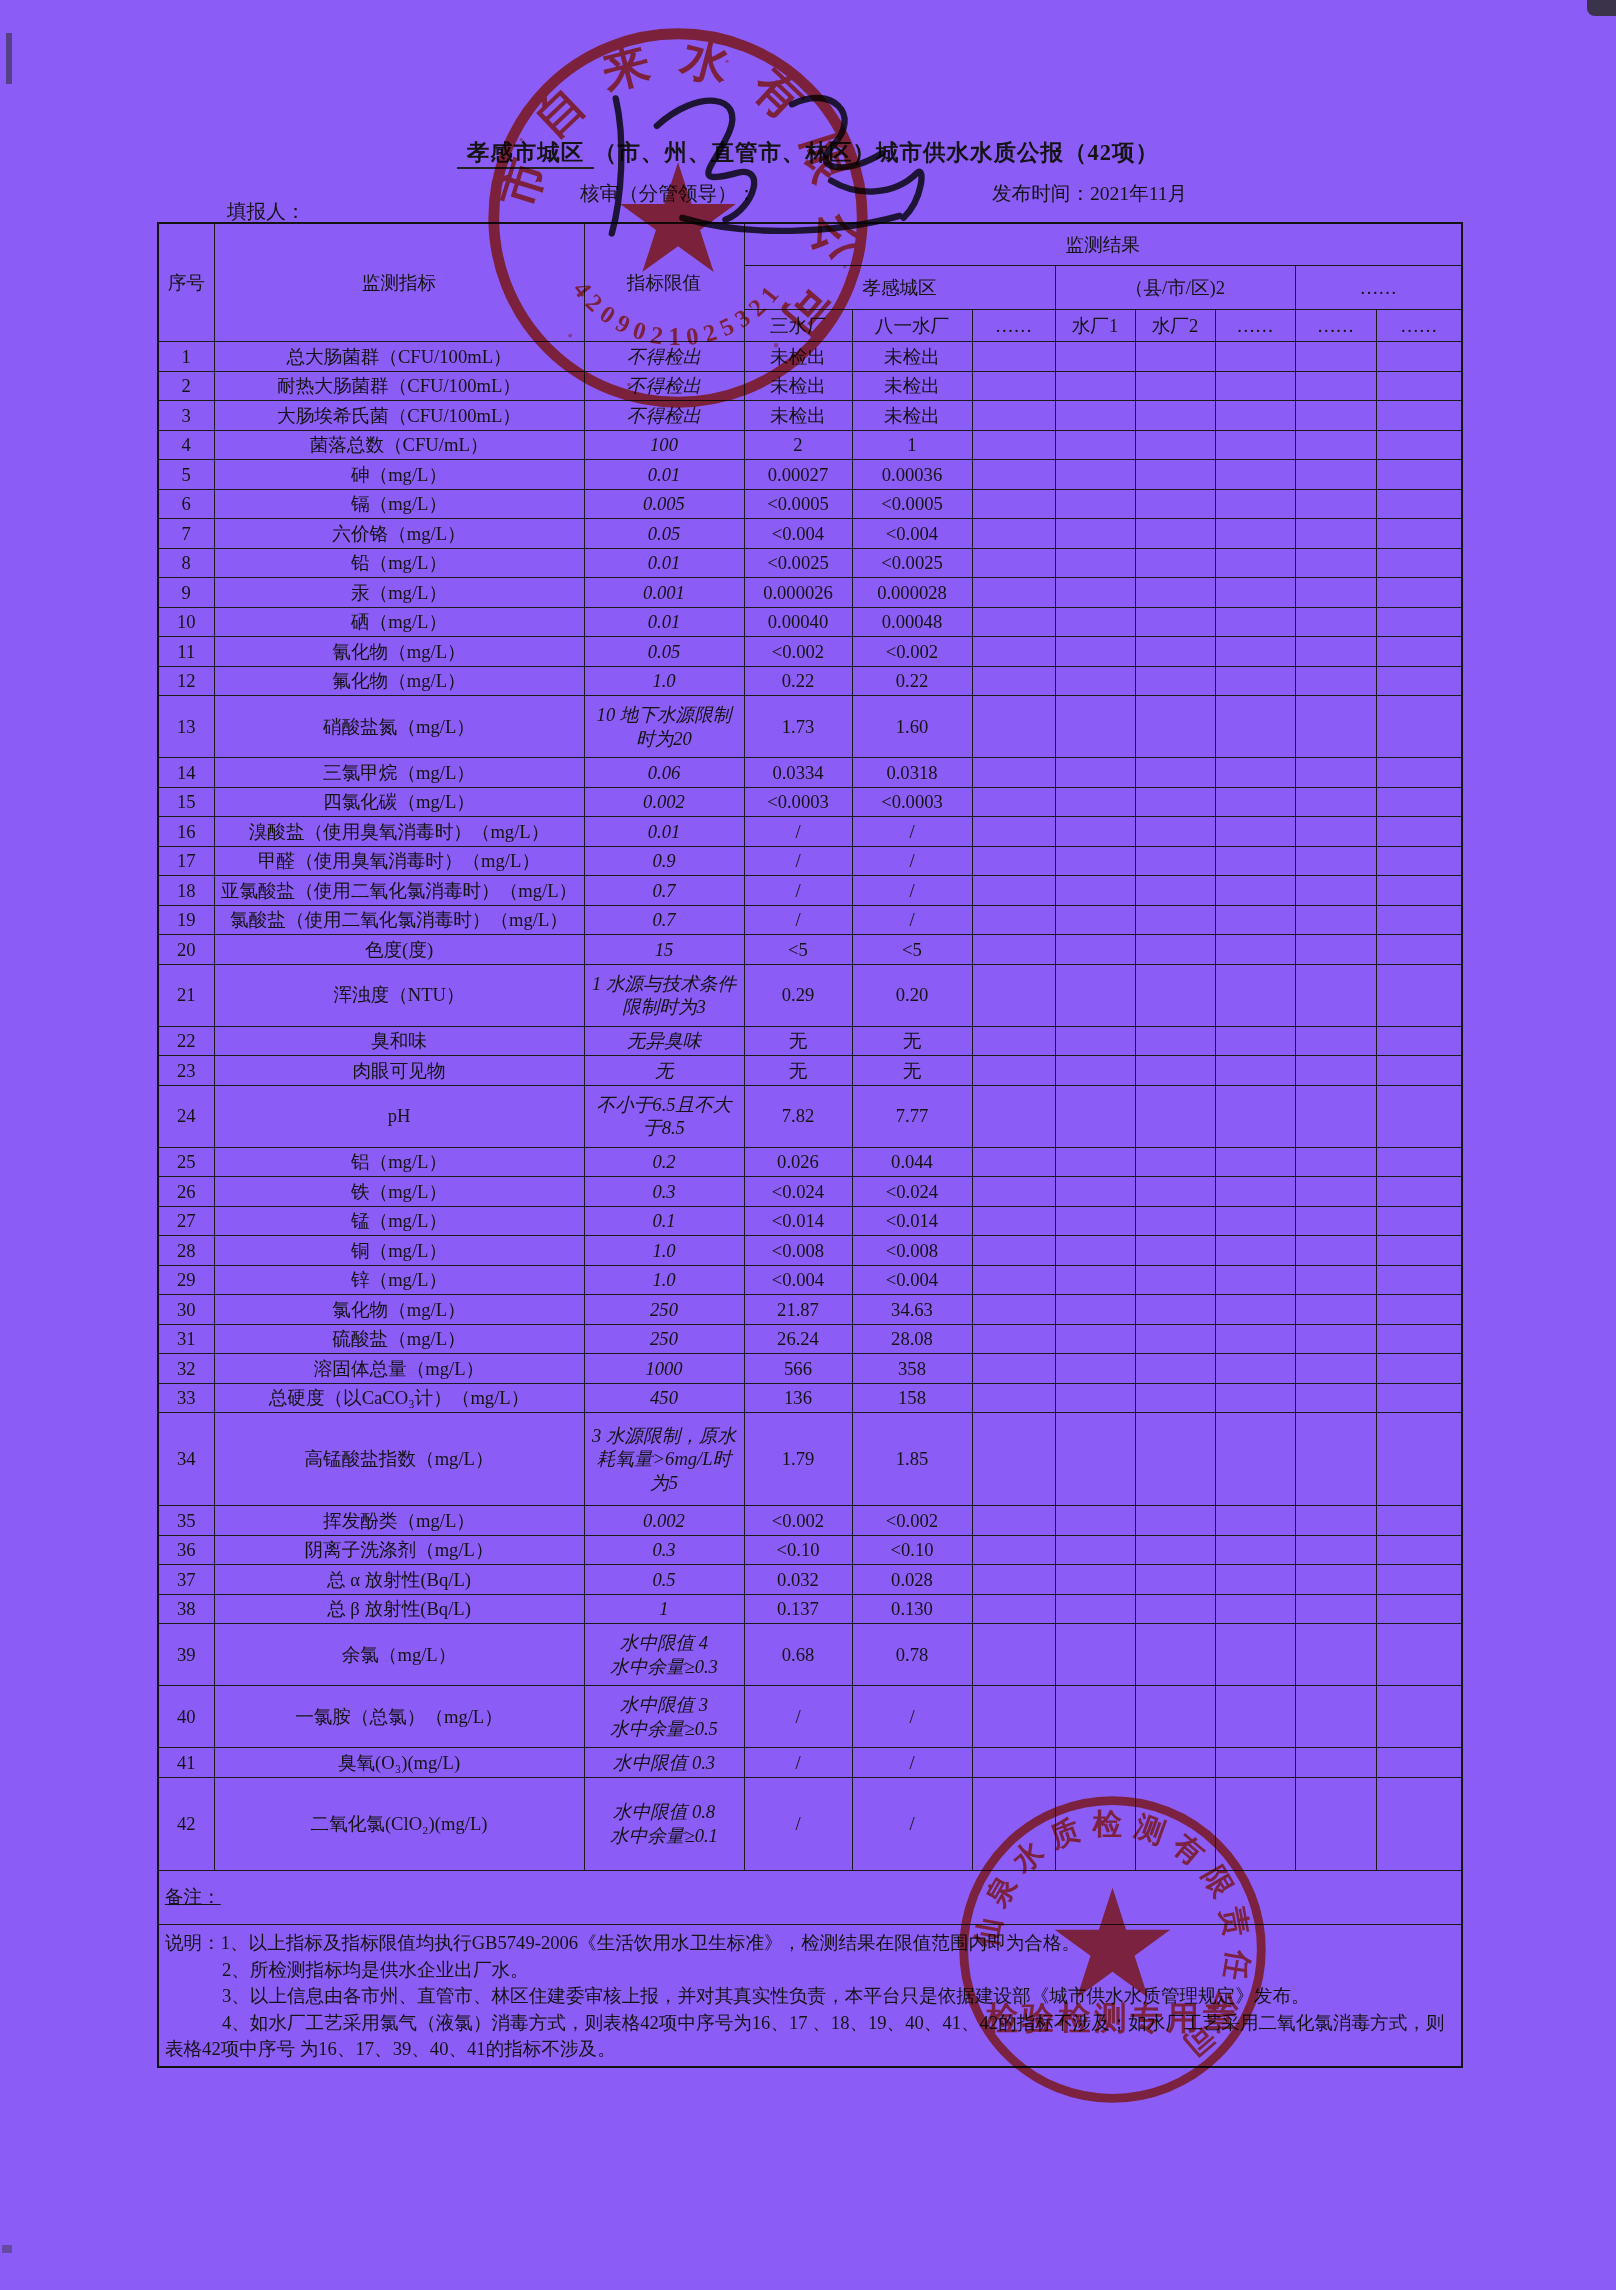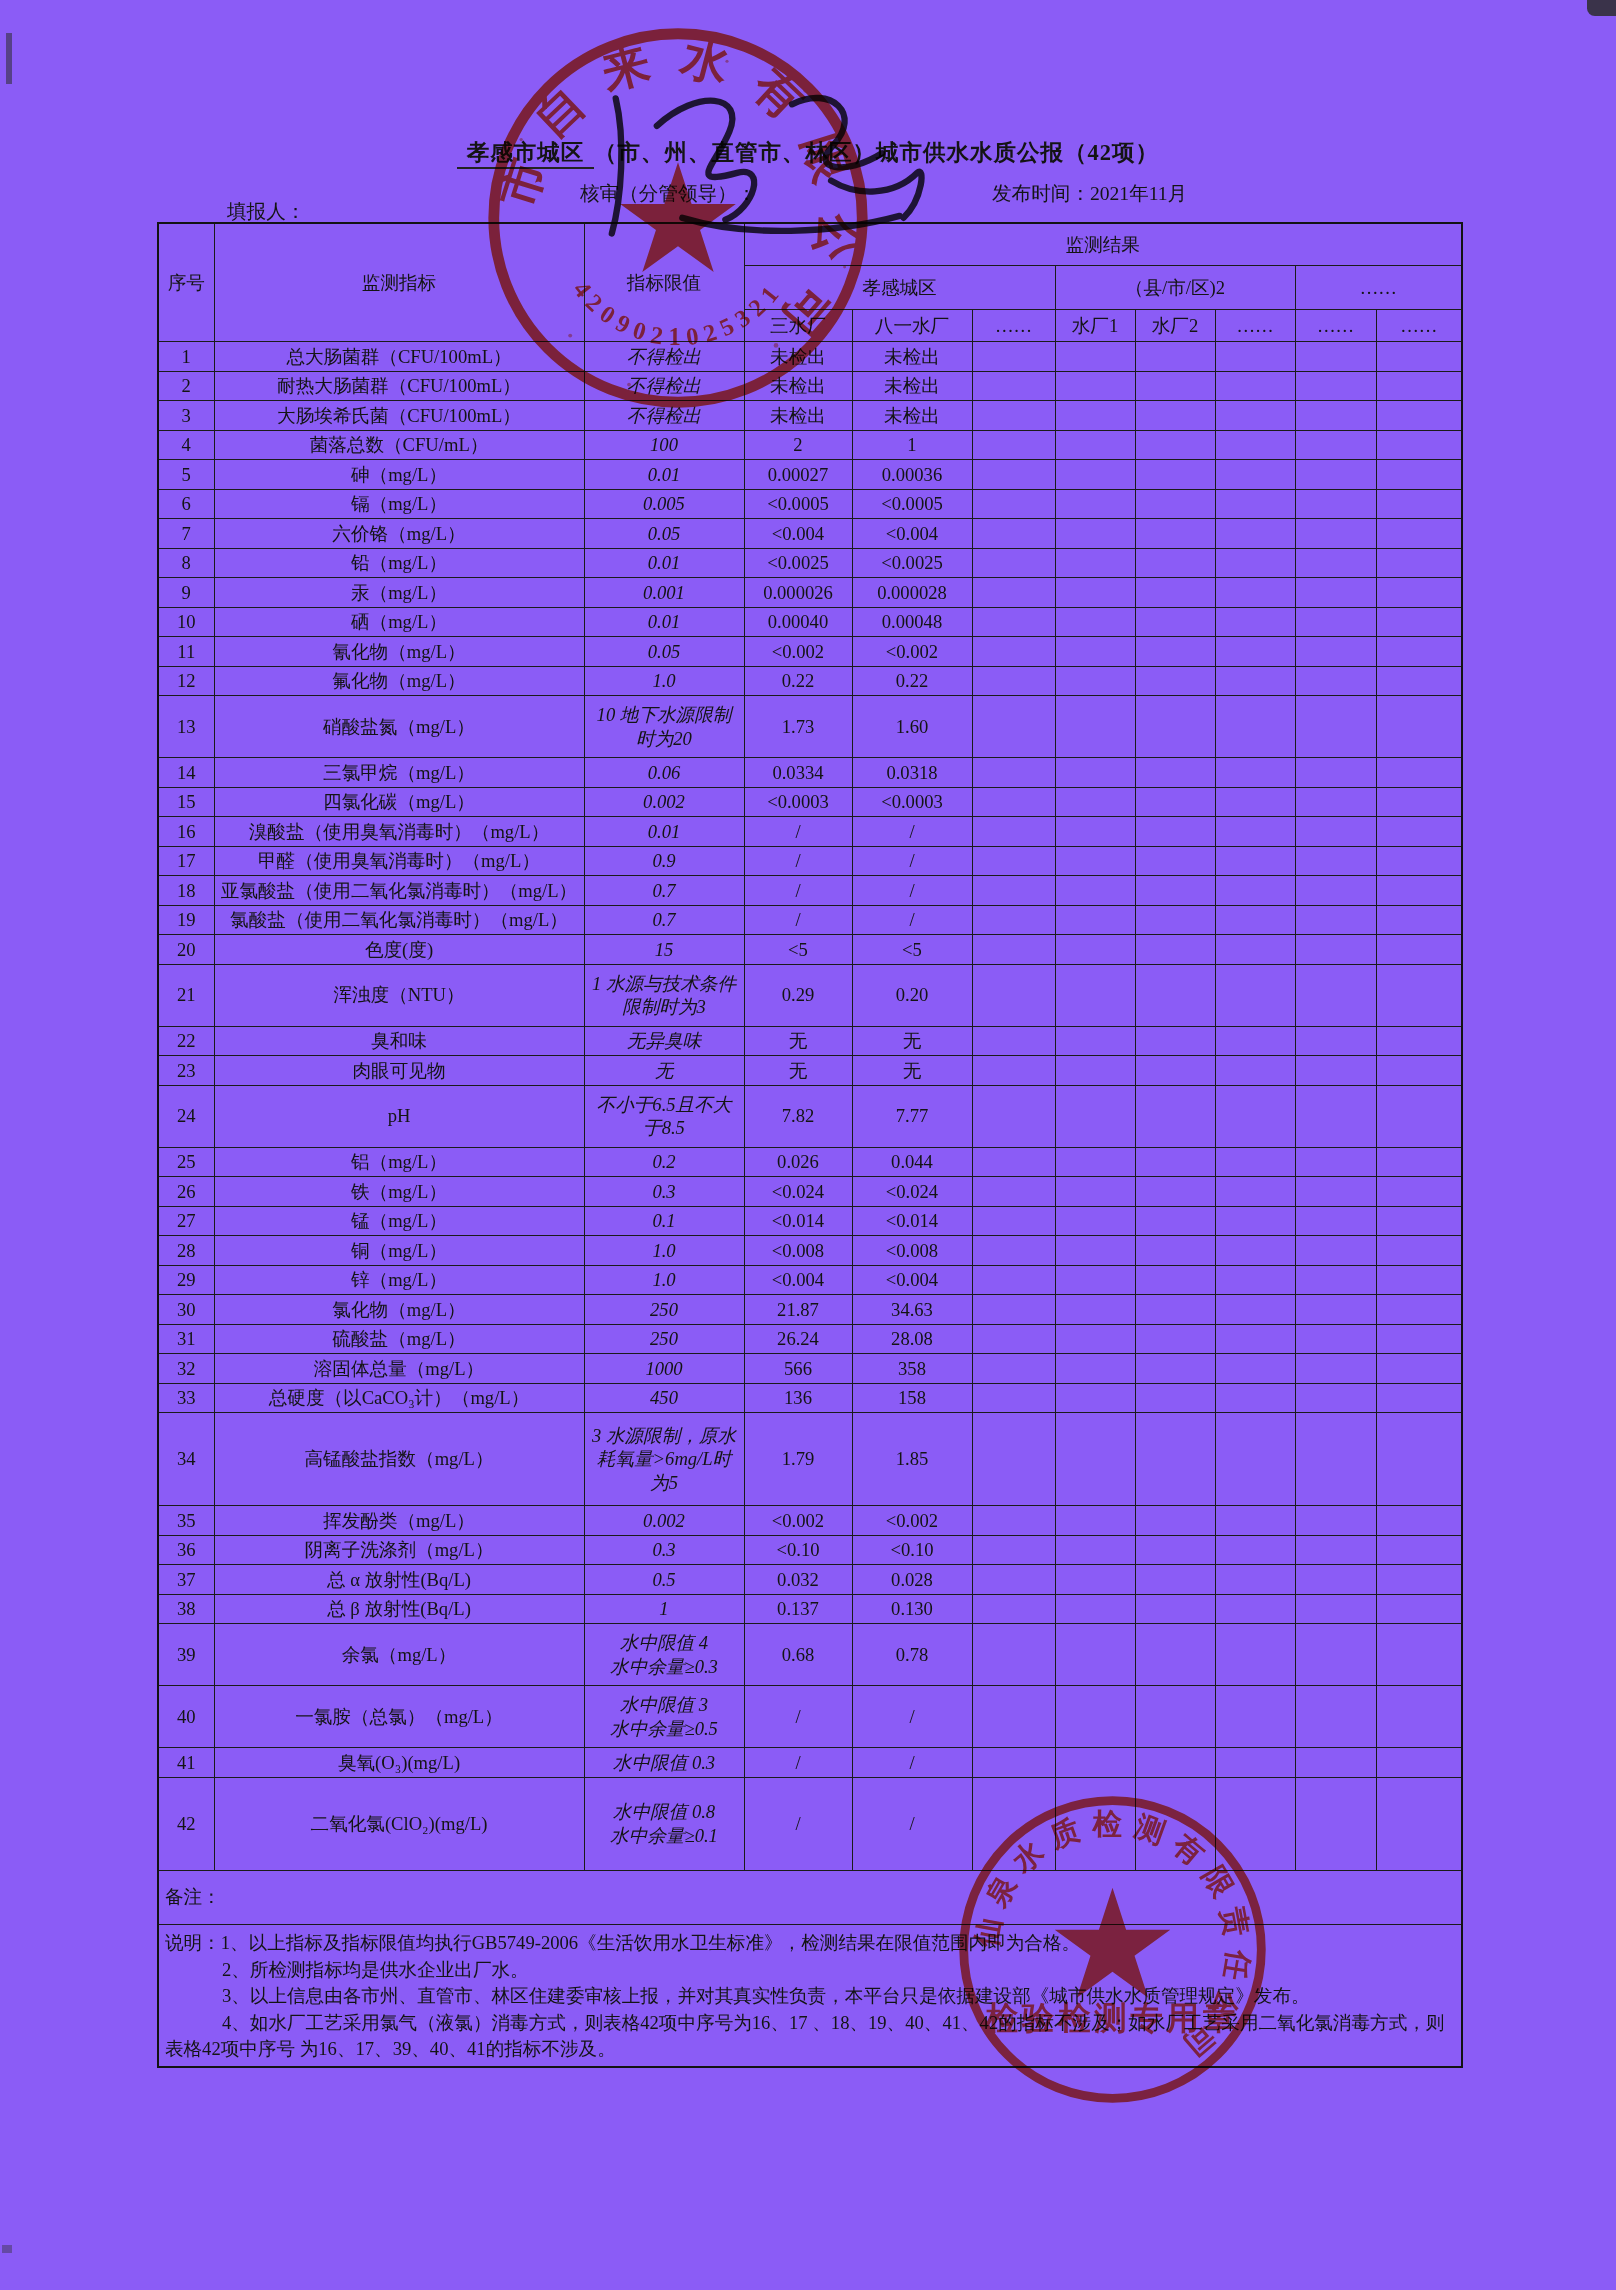--- a/index.html
+++ b/index.html
@@ -29,21 +29,21 @@
   }
   table.report { border:2.2px solid #131313; }
   thead tr.h1 th { height:39px; }
   thead tr.h2 th { height:41px; }
   thead tr.h3 th { height:29px; }
   tbody td { height:26.5px; }
   tr.tall  td { height:59px; }
   tr.tall3 td { height:90px; }
   td.ind { text-align:left; padding-left:8.8px; }
   td.pre { white-space:pre-line;font-style:italic; }
-  tr.remark-row td { height:51px; text-align:left; vertical-align:middle; padding-left:5.9px; font-size:18.6px; }
+  tr.remark-row td { height:51px; text-align:left; vertical-align:middle; padding-left:5.9px; font-size:18.6px;text-decoration:underline; }
   tr.notes-row td { height:123px; text-align:left; vertical-align:top; padding:5.9px 7.8px 3.9px 5.9px;margin-top:12px; }
   .notes p { margin:0; font-size:18.6px; line-height:1.42; }
   .notes p.nindent { text-indent:57px; }
 
   .stamp, .signature { position:absolute; pointer-events:none; mix-blend-mode:multiply; }
   .stamp-top { left:482px; top:21.6px; opacity:.86; }
   .stamp-bottom { left:949px; top:1786px; opacity:.88; }
   .signature { left:600px; top:71px; opacity:.92; }
   .scan-mark { position:absolute; background:#2c2c2c; }
   .m1 { left:5.9px; top:33px; width:5.9px; height:51px; opacity:.55; }

